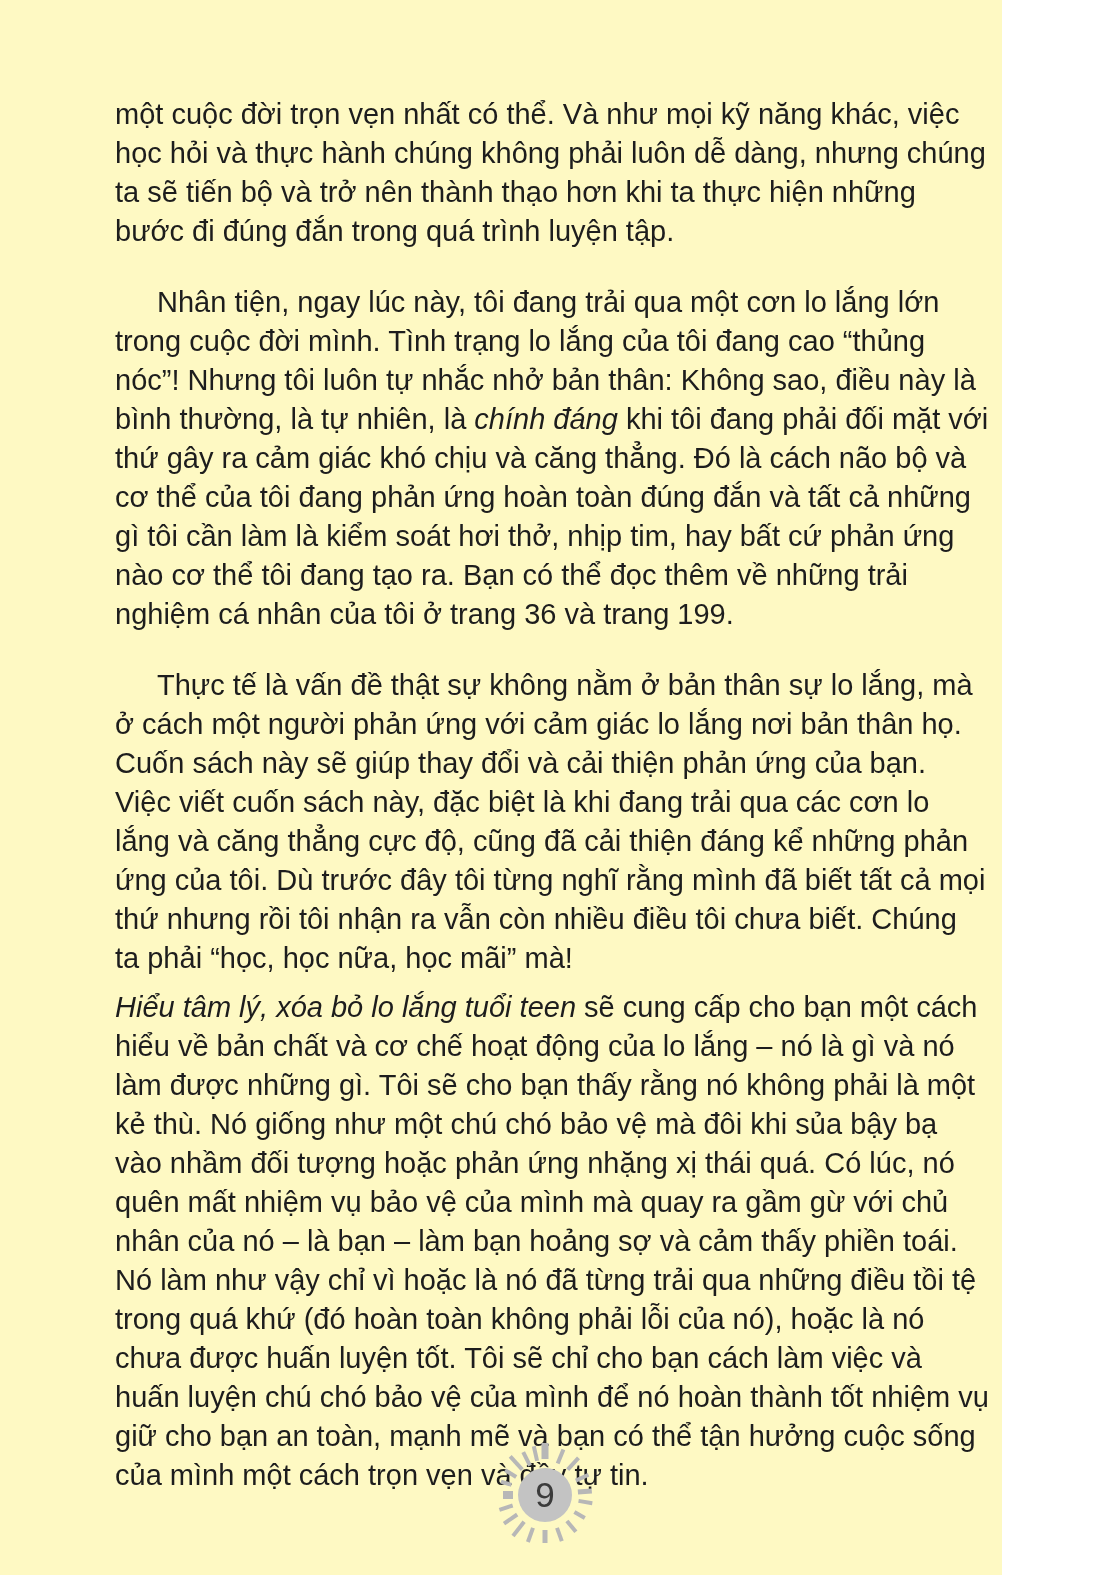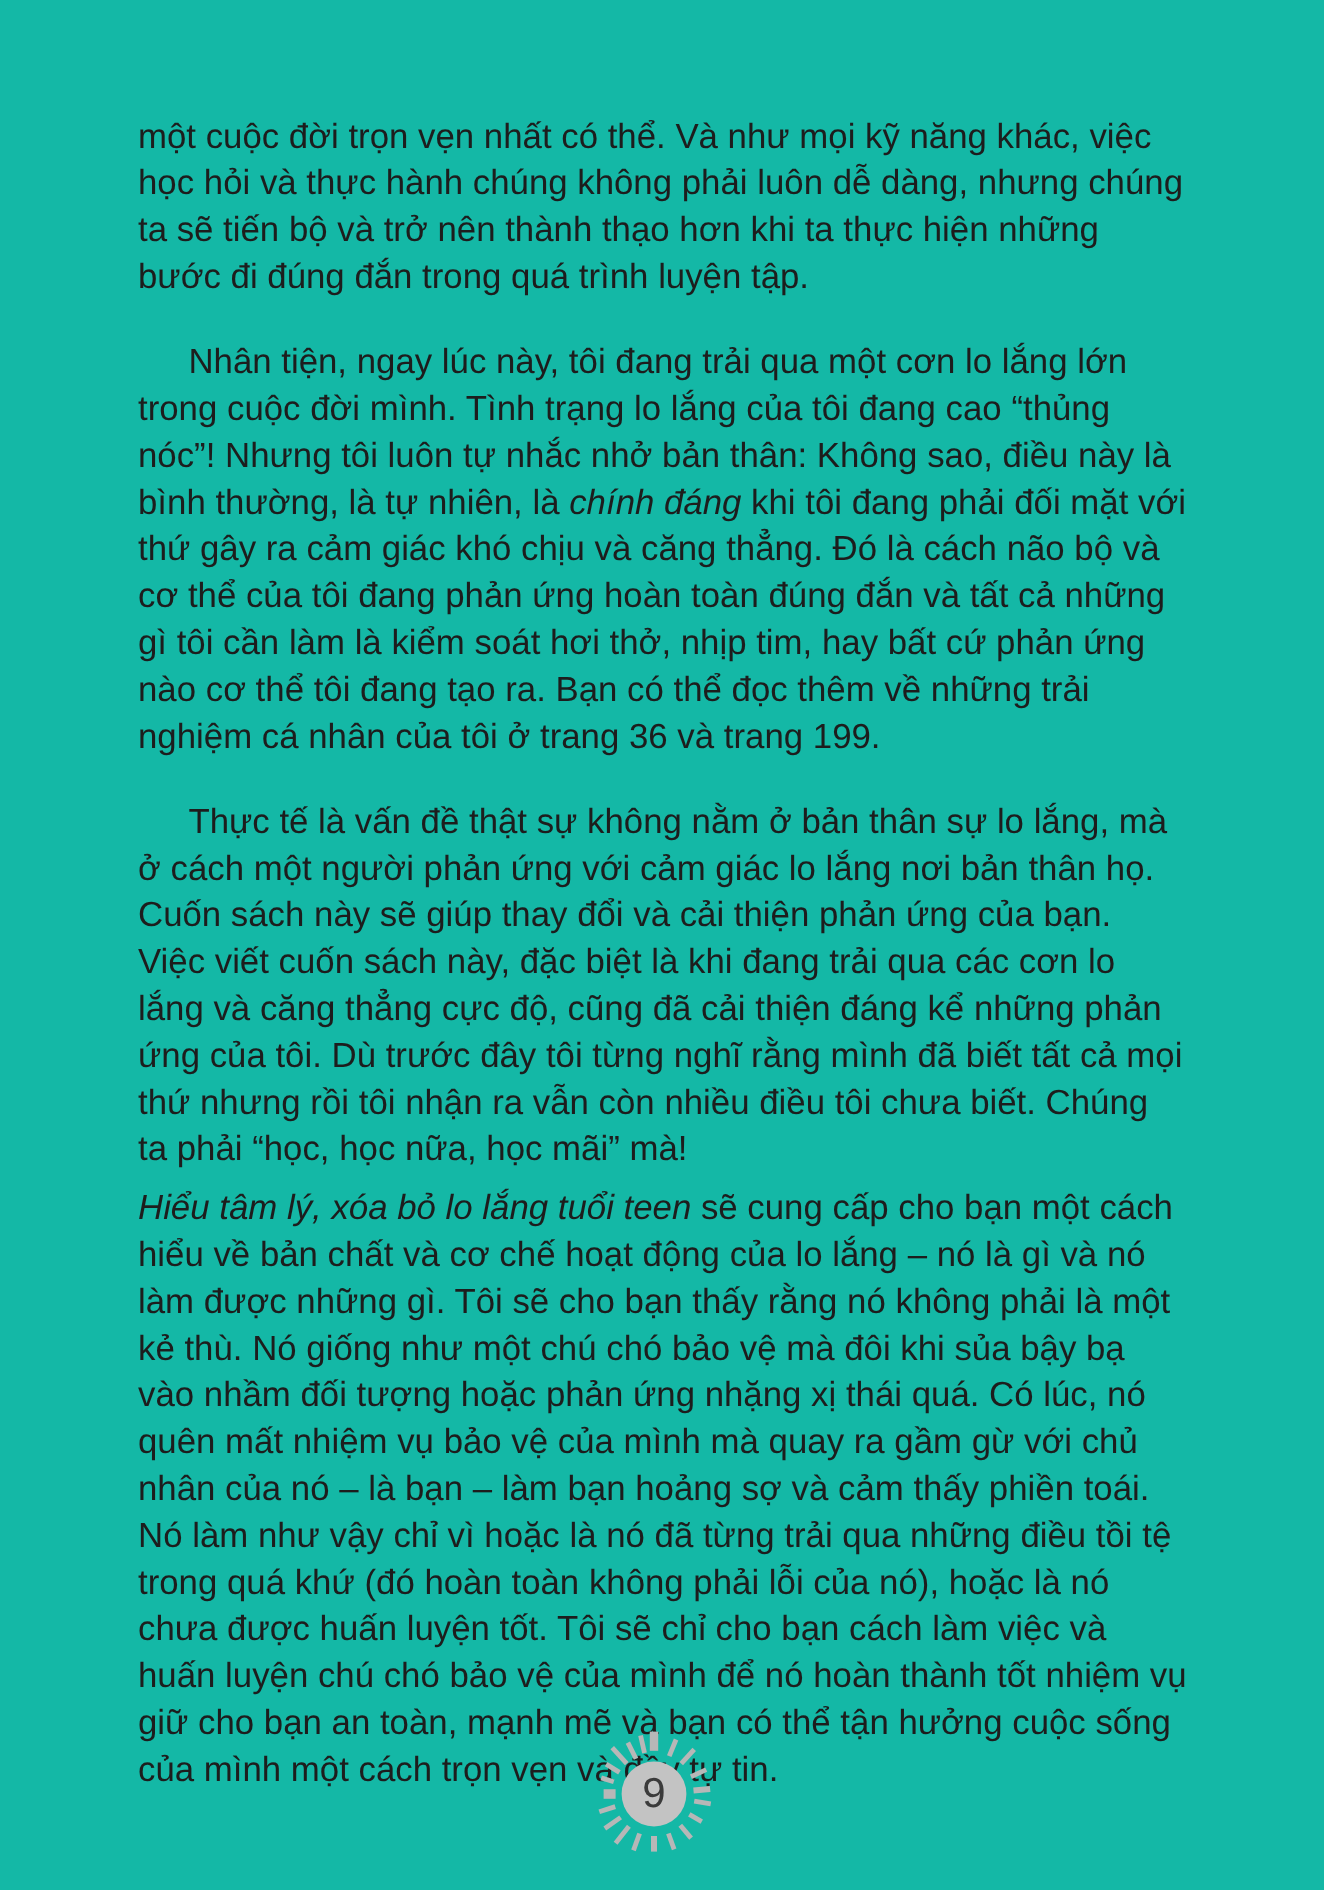--- a/index.html
+++ b/index.html
@@ -3,22 +3,22 @@
 <meta charset="utf-8">
 <style>
   html,body{margin:0;padding:0;}
   body{
     width:1103px;height:1575px;
     background:#ffffff;
     font-family:"Liberation Sans","DejaVu Sans",sans-serif;
   }
   .page{
     position:relative;
-    width:1103px;height:1575px;
-    background:#14b8a6;
+    width:1002px;height:1575px;
+    background:#fef9c3;
     overflow:hidden;
   }
   .text-block{
     position:absolute;
     left:115px;top:95px;
     width:874px;
     color:#1d1d1d;
     font-size:29px;
     line-height:39px;
     text-align:left;

